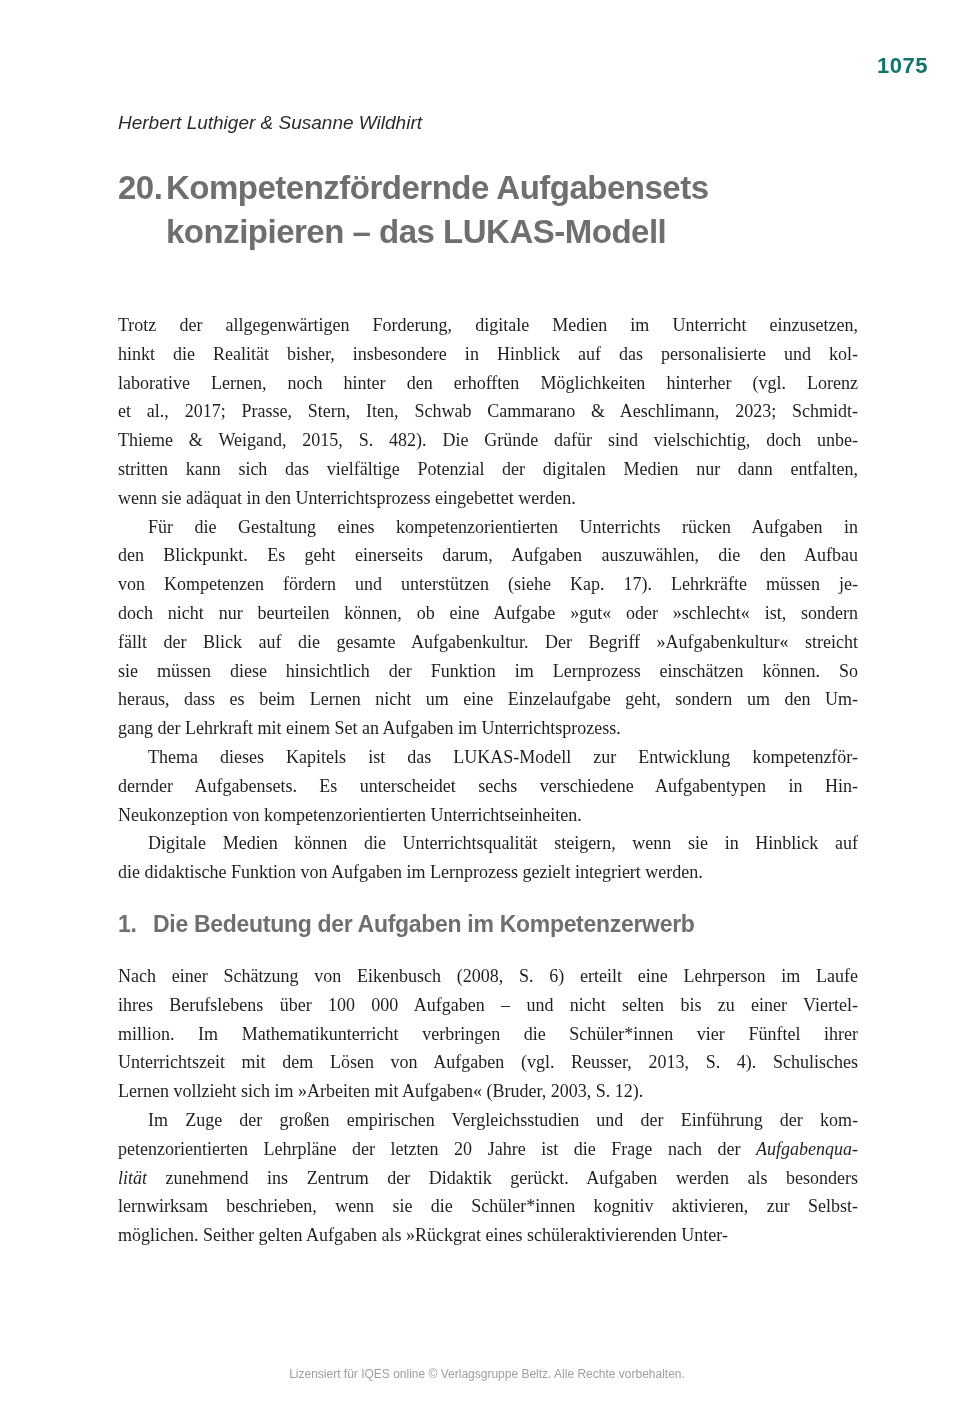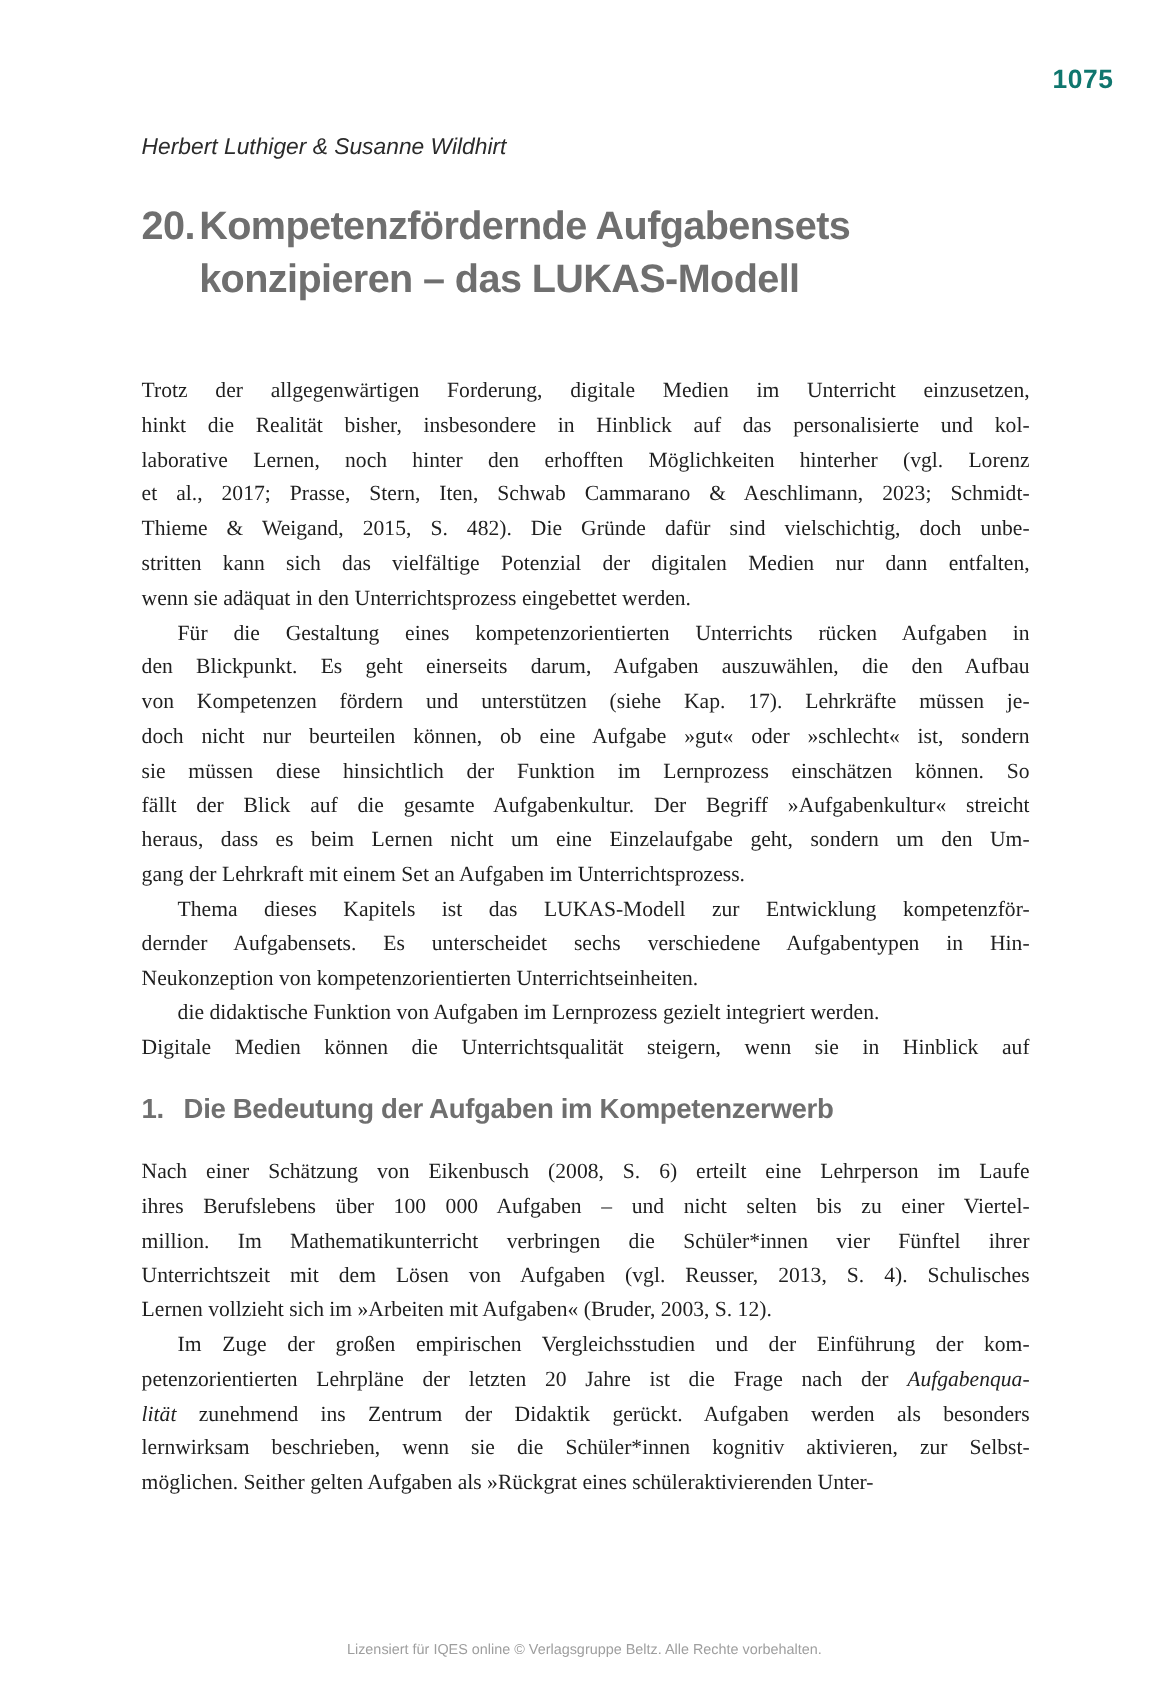--- a/index.html
+++ b/index.html
@@ -88,33 +88,33 @@
           <div class="line">et al., 2017; Prasse, Stern, Iten, Schwab Cammarano &amp; Aeschlimann, 2023; Schmidt-</div>
           <div class="line">Thieme &amp; Weigand, 2015, S. 482). Die Gründe dafür sind vielschichtig, doch unbe-</div>
           <div class="line">stritten kann sich das vielfältige Potenzial der digitalen Medien nur dann entfalten,</div>
           <div class="line last">wenn sie adäquat in den Unterrichtsprozess eingebettet werden.</div>
         </div>
         <div class="para indent">
           <div class="line">Für die Gestaltung eines kompetenzorientierten Unterrichts rücken Aufgaben in</div>
           <div class="line">den Blickpunkt. Es geht einerseits darum, Aufgaben auszuwählen, die den Aufbau</div>
           <div class="line">von Kompetenzen fördern und unterstützen (siehe Kap. 17). Lehrkräfte müssen je-</div>
           <div class="line">doch nicht nur beurteilen können, ob eine Aufgabe »gut« oder »schlecht« ist, sondern</div>
+          <div class="line">fällt der Blick auf die gesamte Aufgabenkultur. Der Begriff »Aufgabenkultur« streicht</div>
           <div class="line">sie müssen diese hinsichtlich der Funktion im Lernprozess einschätzen können. So</div>
-          <div class="line">fällt der Blick auf die gesamte Aufgabenkultur. Der Begriff »Aufgabenkultur« streicht</div>
           <div class="line">heraus, dass es beim Lernen nicht um eine Einzelaufgabe geht, sondern um den Um-</div>
           <div class="line last">gang der Lehrkraft mit einem Set an Aufgaben im Unterrichtsprozess.</div>
         </div>
         <div class="para indent">
           <div class="line">Thema dieses Kapitels ist das LUKAS-Modell zur Entwicklung kompetenzför-</div>
           <div class="line">dernder Aufgabensets. Es unterscheidet sechs verschiedene Aufgabentypen in Hin-</div>
           <div class="line last">Neukonzeption von kompetenzorientierten Unterrichtseinheiten.</div>
         </div>
         <div class="para indent">
+          <div class="line">Digitale Medien können die Unterrichtsqualität steigern, wenn sie in Hinblick auf</div>
           <div class="line last">die didaktische Funktion von Aufgaben im Lernprozess gezielt integriert werden.</div>
-          <div class="line">Digitale Medien können die Unterrichtsqualität steigern, wenn sie in Hinblick auf</div>
         </div>
       </div>
 
     <h2 class="section-heading">
       <span class="num">1.</span>
       <span>Die Bedeutung der Aufgaben im Kompetenzerwerb</span>
     </h2>
 
     <div>
         <div class="para">

